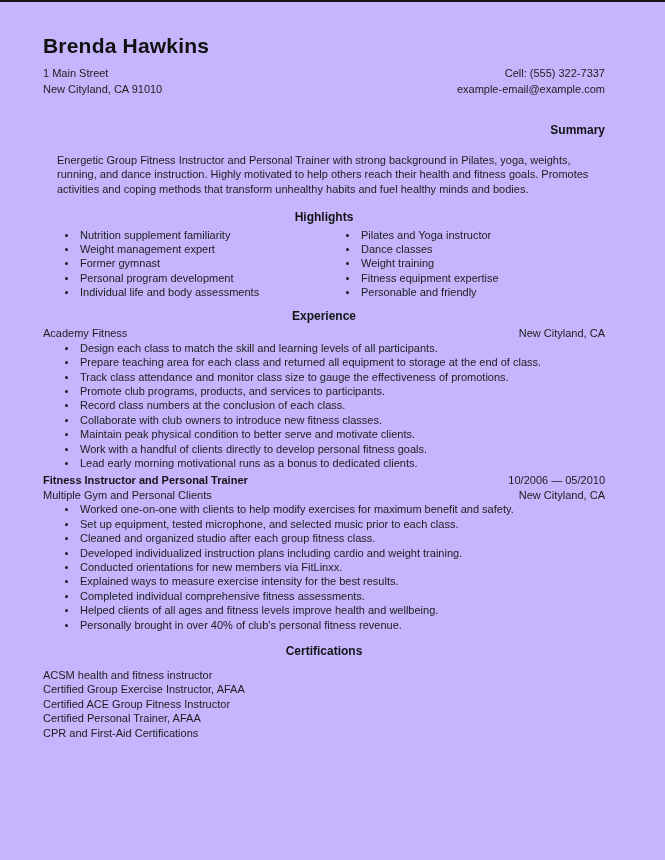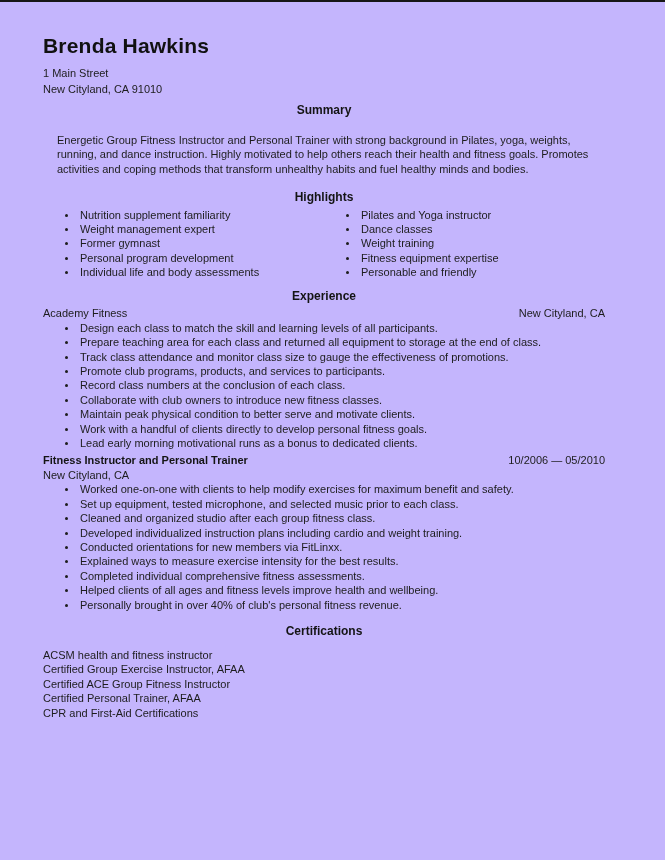--- a/index.html
+++ b/index.html
@@ -28,21 +28,21 @@
   }
   .addr { line-height: 1.45; }
   .contact { text-align: right; line-height: 1.45; }
   h2.sec {
     font-size: 12px;
     font-weight: bold;
     text-align: center;
     margin: 9px 0 2px 0;
     color: #141414;
   }
-  h2.sec.summary-h { margin-top: 5px; }
+  h2.sec.summary-h { margin-top: 25px; text-align: right; }
   h2.sec.cert-h { margin-top: 12px; margin-bottom: 3px; }
   p.summary { margin: 14px; }
   .cols { display: flex; }
   .cols ul { flex: 1 1 50%; margin: 0; padding: 0 0 0 35px; list-style: disc; }
   ul.bullets { margin: 0; padding: 0 0 0 35px; list-style: disc; }
   li { padding-left: 2px; }
   li::marker { font-size: 10px; }
   .job { margin-top: 0; }
   .job + .job { margin-top: 3px; }
   .job-head, .job-sub { display: flex; justify-content: space-between; }
@@ -53,20 +53,24 @@
 </head>
 <body>
 
 <div class="page">
 
   <div class="header">
     <div class="header-left">
       <h1 class="name">Brenda Hawkins</h1>
       <div class="addr">1 Main Street</div>
       <div class="addr">New Cityland, CA 91010</div>
+    </div>
+    <div class="contact">
+      <div>Cell: (555) 322-7337</div>
+      <div>example-email@example.com</div>
     </div>
   </div>
 
   <h2 class="sec summary-h">Summary</h2>
   <p class="summary">Energetic Group Fitness Instructor and Personal Trainer with strong background in Pilates, yoga, weights, running, and dance instruction. Highly motivated to help others reach their health and fitness goals. Promotes activities and coping methods that transform unhealthy habits and fuel healthy minds and bodies.</p>
 
   <h2 class="sec">Highlights</h2>
   <div class="cols">
     <ul>
         <li>Nutrition supplement familiarity</li>
@@ -103,20 +107,21 @@
         <li>Lead early morning motivational runs as a bonus to dedicated clients.</li>
       </ul>
   </div>
 
   <div class="job">
     <div class="job-head">
       <span class="job-title">Fitness Instructor and Personal Trainer</span>
       <span class="job-dates">10/2006 — 05/2010</span>
     </div>
     <div class="job-sub">
+      <span class="job-company">Multiple Gym and Personal Clients</span>
       <span class="job-location">New Cityland, CA</span>
     </div>
     <ul class="bullets">
         <li>Worked one-on-one with clients to help modify exercises for maximum benefit and safety.</li>
         <li>Set up equipment, tested microphone, and selected music prior to each class.</li>
         <li>Cleaned and organized studio after each group fitness class.</li>
         <li>Developed individualized instruction plans including cardio and weight training.</li>
         <li>Conducted orientations for new members via FitLinxx.</li>
         <li>Explained ways to measure exercise intensity for the best results.</li>
         <li>Completed individual comprehensive fitness assessments.</li>

